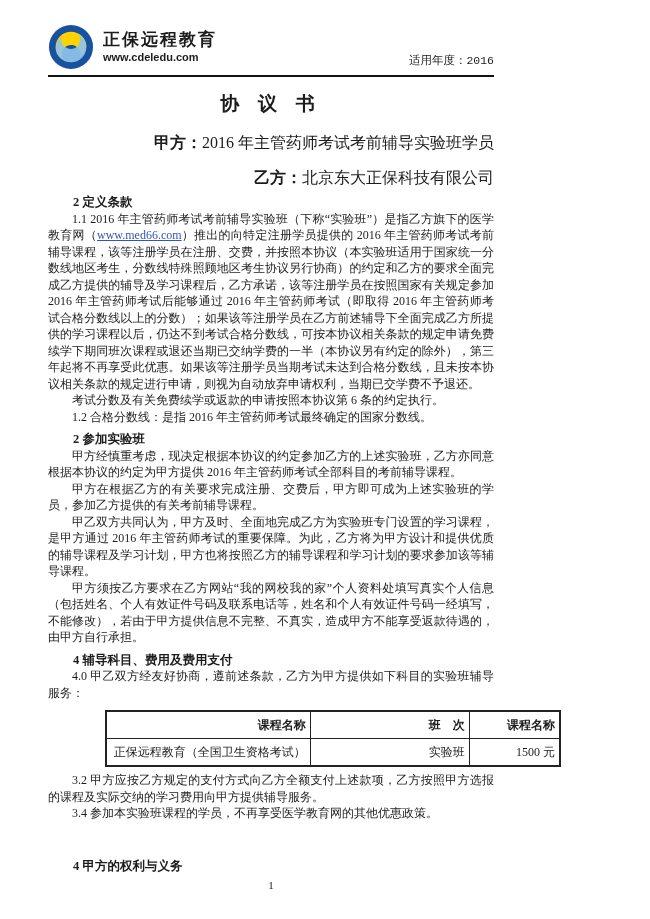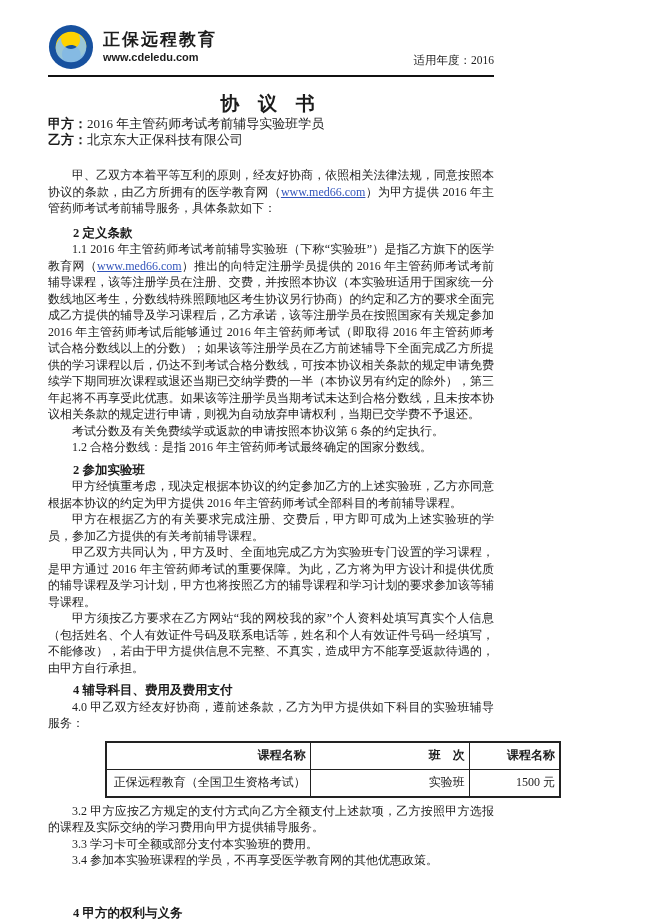--- a/index.html
+++ b/index.html
@@ -13,29 +13,29 @@
   
   .hdr{display:flex;justify-content:space-between;align-items:flex-end;
        border-bottom:2px solid #111;padding-bottom:5px;}
   .brand{display:flex;align-items:center;gap:9px;}
   .logo-svg{width:46px;height:46px;display:block;}
   .brand-text{display:flex;flex-direction:column;justify-content:center;}
   .brand-name{font-family:"Liberation Sans","DejaVu Sans",sans-serif;font-weight:bold;
               font-size:17px;letter-spacing:2px;line-height:20px;}
   .brand-url{font-family:"Liberation Sans","DejaVu Sans",sans-serif;font-weight:bold;
              font-size:11px;line-height:14px;}
-  .year-label{font-family:Liberation Serif, serif;font-size:11.5px;
+  .year-label{font-family:Liberation Mono, monospace;font-size:11.5px;
               padding-bottom:2px;}
 
   
   .doc-title{text-align:center;font-size:19px;font-weight:bold;letter-spacing:7px;
              margin-top:15px;line-height:24px;}
 
   
-  .party-line{font-size:13px;line-height:16px;}
+  .party-line{font-size:16px;line-height:16px;margin-top:19px;text-align:right;}
   .party-line .plabel{font-weight:bold;}
 
   
   .p{font-size:12px;line-height:16.5px;text-align:justify;text-indent:2em;margin:0;}
   .p-first{margin-top:19px;}
   .sec-h{font-size:12.5px;font-weight:bold;line-height:16.5px;padding-left:2em;margin:6px 0 0;}
   .sec-h.gap-big{margin-top:36px;}
   a.doclink{text-decoration:underline;cursor:pointer;}
 
   
@@ -72,21 +72,20 @@
 
   <div class="doc-title">协 议 书</div>
 
   <div class="party-line">
     <span class="plabel">甲方：</span><span>2016 年主管药师考试考前辅导实验班学员</span>
   </div>
   <div class="party-line">
     <span class="plabel">乙方：</span><span>北京东大正保科技有限公司</span>
   </div>
 
-  <p class="p p-first"><span>甲、乙双方本着平等互利的原则，经友好协商，依照相关法律法规，同意按照本协议的条款，由乙方所拥有的医学教育网（</span><a class="doclink" style="color:#3355bb">www.med66.com</a><span>）为甲方提供 2016 年主管药师考试考前辅导服务，具体条款如下：</span></p>
 
   <div class="sec-h" style="margin-top:8px">2 定义条款</div>
   <p class="p"><span>1.1 2016 年主管药师考试考前辅导实验班（下称“实验班”）是指乙方旗下的医学教育网（</span><a class="doclink" style="color:#3355bb">www.med66.com</a><span>）推出的向特定注册学员提供的 2016 年主管药师考试考前辅导课程，该等注册学员在注册、交费，并按照本协议（本实验班适用于国家统一分数线地区考生，分数线特殊照顾地区考生协议另行协商）的约定和乙方的要求全面完成乙方提供的辅导及学习课程后，乙方承诺，该等注册学员在按照国家有关规定参加 2016 年主管药师考试后能够通过 2016 年主管药师考试（即取得 2016 年主管药师考试合格分数线以上的分数）；如果该等注册学员在乙方前述辅导下全面完成乙方所提供的学习课程以后，仍达不到考试合格分数线，可按本协议相关条款的规定申请免费续学下期同班次课程或退还当期已交纳学费的一半（本协议另有约定的除外），第三年起将不再享受此优惠。如果该等注册学员当期考试未达到合格分数线，且未按本协议相关条款的规定进行申请，则视为自动放弃申请权利，当期已交学费不予退还。</span></p>
   <p class="p">考试分数及有关免费续学或返款的申请按照本协议第 6 条的约定执行。</p>
   <p class="p">1.2 合格分数线：是指 2016 年主管药师考试最终确定的国家分数线。</p>
 
   <div class="sec-h">2 参加实验班</div>
   <p class="p">甲方经慎重考虑，现决定根据本协议的约定参加乙方的上述实验班，乙方亦同意根据本协议的约定为甲方提供 2016 年主管药师考试全部科目的考前辅导课程。</p>
   <p class="p">甲方在根据乙方的有关要求完成注册、交费后，甲方即可成为上述实验班的学员，参加乙方提供的有关考前辅导课程。</p>
   <p class="p">甲乙双方共同认为，甲方及时、全面地完成乙方为实验班专门设置的学习课程，是甲方通过 2016 年主管药师考试的重要保障。为此，乙方将为甲方设计和提供优质的辅导课程及学习计划，甲方也将按照乙方的辅导课程和学习计划的要求参加该等辅导课程。</p>
@@ -104,20 +103,19 @@
     </tr>
     <tr>
       <td>正保远程教育（全国卫生资格考试）</td>
       <td>实验班</td>
       <td>1500 元</td>
     </tr>
   </tbody>
     </table>
 
   <p class="p">3.2 甲方应按乙方规定的支付方式向乙方全额支付上述款项，乙方按照甲方选报的课程及实际交纳的学习费用向甲方提供辅导服务。</p>
-  <p class="p">3.3 学习卡可全额或部分支付本实验班的费用。</p>
   <p class="p">3.4 参加本实验班课程的学员，不再享受医学教育网的其他优惠政策。</p>
 
   <div class="sec-h gap-big">4 甲方的权利与义务</div>
 
   <div class="footer-page">1</div>
 
 </div>
 
 </body></html>

